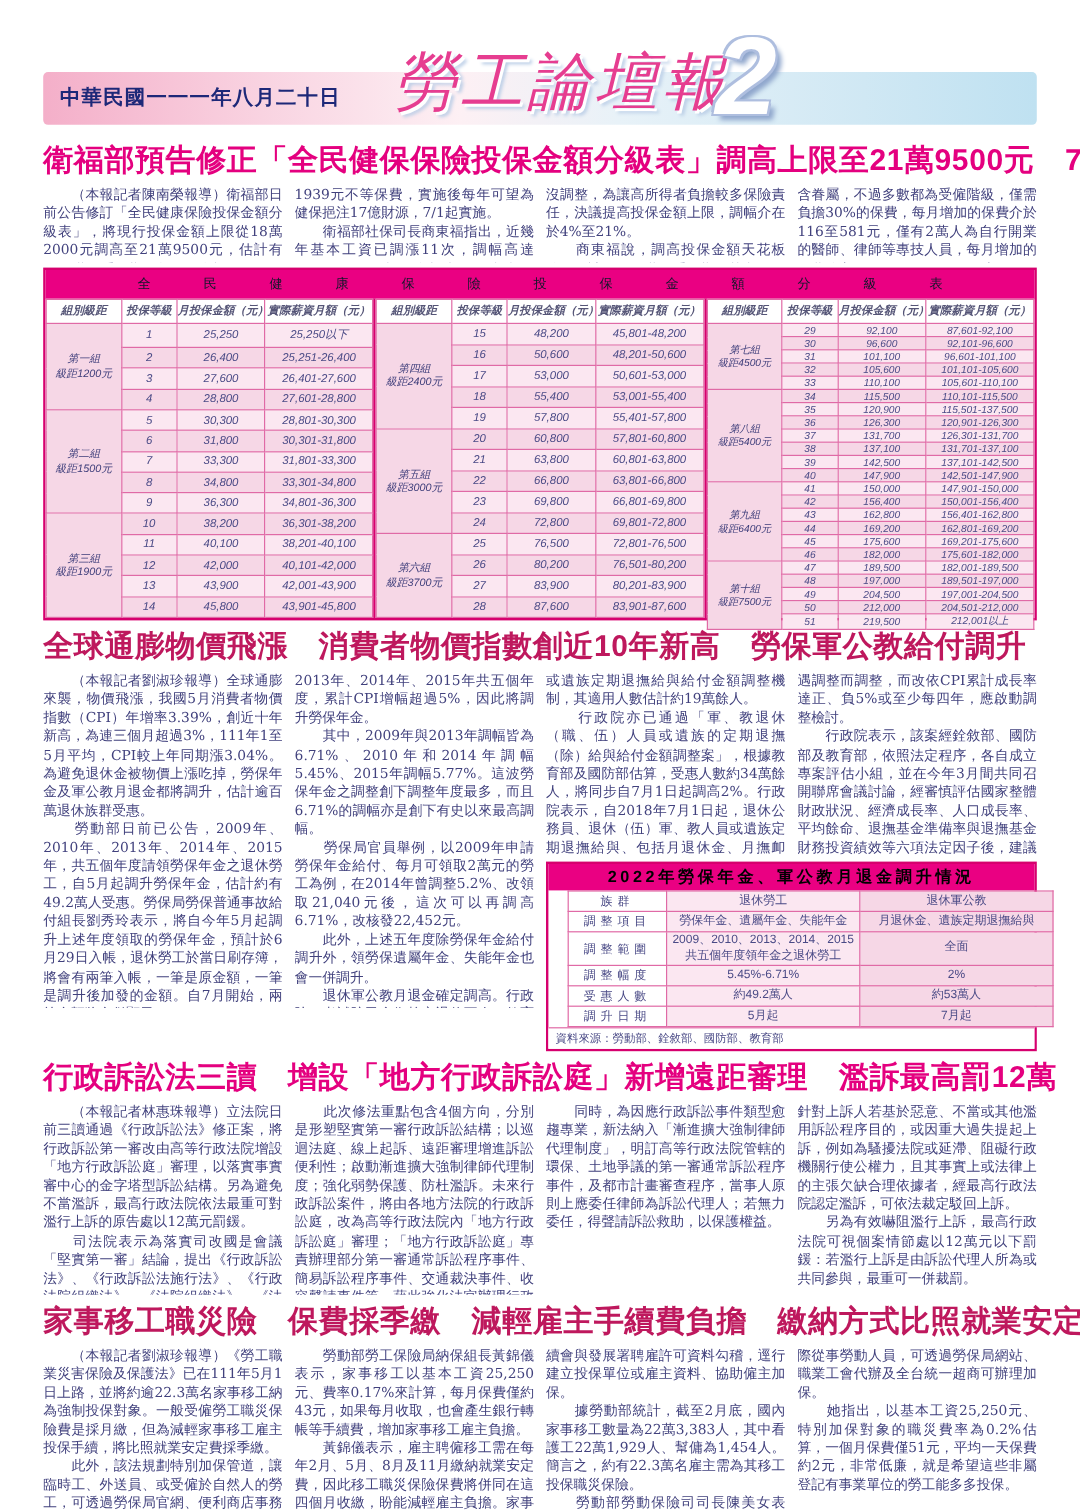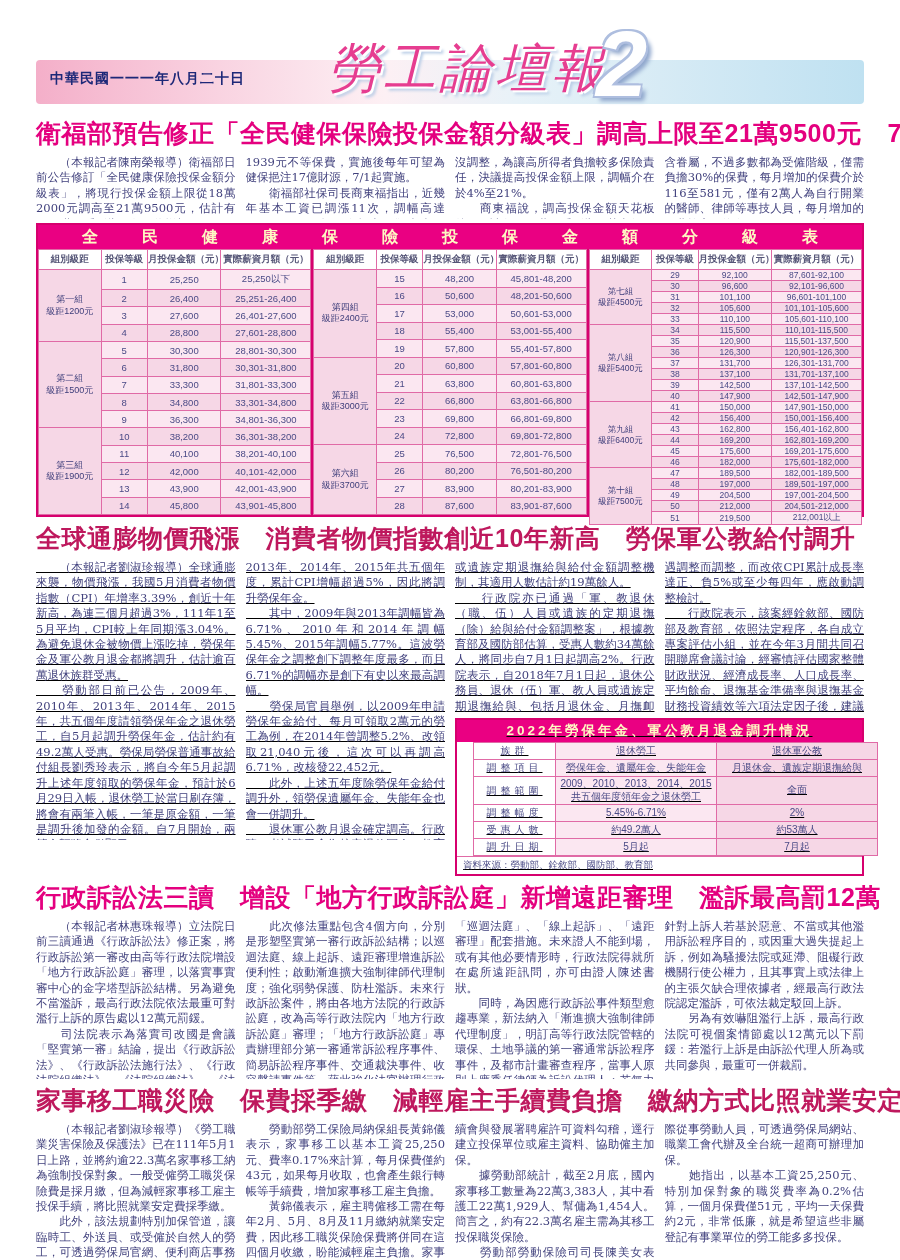--- a/index.html
+++ b/index.html
@@ -5,21 +5,21 @@
   * { margin:0; padding:0; box-sizing:border-box; }
   body { background:#ffffff; font-family:"DejaVu Serif", serif; }
   .page { width:900px; height:1260px; margin:0 auto; background:#ffffff; padding:26px 36px 0 36px; overflow:hidden; position:relative; }
 
   
   .header { position:relative; height:86px; margin-bottom:4px; }
   .hbar { position:absolute; left:0; right:0; top:34px; height:44px;
           background:linear-gradient(90deg,#f4afc9 0%,#f9d3e1 22%,#fdf0f4 42%,#e8f2f8 58%,#bfe1f1 100%);
           border-radius:4px; }
   .date { position:absolute; left:14px; top:44px; font-family:"Liberation Sans",sans-serif;
-          font-weight:bold; font-size:14px; color:#1d2878; letter-spacing:1px; }
+          font-weight:bold; font-size:17px; color:#1d2878; letter-spacing:1px; }
   .masthead { position:absolute; left:292px; top:8px; font-family:"DejaVu Serif",serif;
           font-weight:normal; font-style:italic; font-size:52px; color:#e63d90; letter-spacing:4px;
           text-shadow:2px 2px 0 #ffffff, 4px 4px 3px #b9cde6; }
   .pagenum { position:absolute; left:560px; top:-14px; font-family:"Liberation Sans",sans-serif;
           font-weight:bold; font-style:italic; font-size:92px; color:#ffffff;
           text-shadow:-2px -2px 0 #aebedf,2px -2px 0 #aebedf,-2px 2px 0 #aebedf,2px 2px 0 #aebedf,5px 5px 4px #8fa6cc; }
 
   
   .hl { font-family:"Liberation Sans",sans-serif; font-weight:bold; font-size:25px;
         letter-spacing:0.5px; white-space:nowrap; margin:5px 0 5px 0; }
@@ -32,47 +32,47 @@
          color:#41417d; overflow:hidden; }
   .col p { margin:0; }
   .h66 { height:64px; }
   .h280 { height:280px; }
   .h152 { height:152px; }
   .h162 { height:160px; }
   .h150 { height:148px; }
 
   
   .htable { margin:4px 0 2px 0; border:2px solid #d6006e; }
-  .ht-title { background:#ea0082; color:#fef9c3; font-family:"Liberation Sans",sans-serif;
-              font-weight:bold; font-size:16px; height:24px; line-height:24px; text-align:center;
+  .ht-title { background:#ea0082; color:#0f172a; font-family:"Liberation Sans",sans-serif;
+              font-weight:normal; font-size:11px; height:24px; line-height:24px; text-align:center;
               letter-spacing:44px; text-indent:44px; white-space:nowrap; overflow:hidden; }
   .ht-panels { display:flex; height:266px; background:#d6006e; gap:2px; }
   .hpanel { flex:1 1 0; background:#ffffff; }
   table.ht { width:100%; height:100%; border-collapse:collapse; table-layout:fixed;
-             font-family:"Liberation Sans",sans-serif; }
+             font-family:"Liberation Sans",sans-serif;font-style:italic; }
   table.ht th, table.ht td { border:1px solid #e06aa6; color:#4a4a86; text-align:center;
              padding:0; overflow:hidden; white-space:nowrap; }
   table.ht thead th { background:#ffffff; font-size:9.5px; font-weight:bold; height:20px; color:#555577; }
   table.ht td { font-size:9.5px; background:#fbe7f1; }
   table.ht tr:nth-child(even) td { background:#f6d7e6; }
   table.ht td.grp { background:#f6d7e6; font-size:9px; line-height:1.25; color:#3d3d7a; }
   .hpanel.small td { font-size:8.5px; }
   .hpanel.small td.grp { font-size:8.5px;text-align:center; }
   table.ht col.c1 { width:23%; } table.ht col.c2 { width:17%; }
   table.ht col.c3 { width:27%; } table.ht col.c4 { width:33%; }
 
   
-  .art2 { display:flex; gap:10px; margin-bottom:2px;text-decoration:underline; }
+  .art2 { display:flex; gap:10px; margin-bottom:2px; }
   .art2 .left { display:flex; gap:10px; flex:2 1 0; }
   .art2 .right { flex:2 1 0; display:flex; flex-direction:column; }
   .art2 .right .topcols { display:flex; gap:10px; }
 
   
   .ptable { border:2px solid #d6006e; margin-top:6px; background:#ffffff; }
-  .pt-title { background:#ea0082; color:#fef9c3; font-family:"Liberation Sans",sans-serif;
+  .pt-title { background:#ea0082; color:#000000; font-family:"Liberation Sans",sans-serif;
               font-weight:bold; font-size:13.5px; height:22px; line-height:22px; text-align:center;
               letter-spacing:3px; white-space:nowrap; overflow:hidden; }
   table.pt { width:100%; border-collapse:collapse; table-layout:fixed; font-family:"Liberation Sans",sans-serif;margin-left:16px; }
   table.pt th, table.pt td { border:1px solid #e06aa6; font-size:10px; color:#4a4a86;
               text-align:center; padding:1px 2px; }
   table.pt th { background:#ffffff; font-weight:normal; letter-spacing:4px; width:82px; }
   table.pt td { background:#fbe7f1; line-height:1.25; }
   table.pt td.civ { background:#f6d7e6; }
   .pt-source { font-family:"Liberation Sans",sans-serif; font-size:9.5px; color:#4a4a86;
                padding:2px 6px; background:#ffffff; border-top:1px solid #e06aa6; }
@@ -538,21 +538,20 @@
   <div class="hl magenta">行政訴訟法三讀　增設「地方行政訴訟庭」新增遠距審理　濫訴最高罰12萬</div>
   <div class="cols h162">
     <div class="col">
         <p>　　（本報記者林惠珠報導）立法院日前三讀通過《行政訴訟法》修正案，將行政訴訟第一審改由高等行政法院增設「地方行政訴訟庭」審理，以落實事實審中心的金字塔型訴訟結構。另為避免不當濫訴，最高行政法院依法最重可對濫行上訴的原告處以12萬元罰鍰。</p>
         <p>　　司法院表示為落實司改國是會議「堅實第一審」結論，提出《行政訴訟法》、《行政訴訟法施行法》、《行政法院組織法》、《法院組織法》、《法官法》修正草案，送立院審議完成三讀。</p>
       </div>
     <div class="col">
         <p>　　此次修法重點包含4個方向，分別是形塑堅實第一審行政訴訟結構；以巡迴法庭、線上起訴、遠距審理增進訴訟便利性；啟動漸進擴大強制律師代理制度；強化弱勢保護、防杜濫訴。未來行政訴訟案件，將由各地方法院的行政訴訟庭，改為高等行政法院內「地方行政訴訟庭」審理；「地方行政訴訟庭」專責辦理部分第一審通常訴訟程序事件、簡易訴訟程序事件、交通裁決事件、收容聲請事件等，藉此強化法官辦理行政訴訟事件的專業性。</p>
       </div>
     <div class="col">
-        <p>「巡迴法庭」、「線上起訴」、「遠距審理」配套措施。未來證人不能到場，或有其他必要情形時，行政法院得就所在處所遠距訊問，亦可由證人陳述書狀。</p>
         <p>　　同時，為因應行政訴訟事件類型愈趨專業，新法納入「漸進擴大強制律師代理制度」，明訂高等行政法院管轄的環保、土地爭議的第一審通常訴訟程序事件，及都市計畫審查程序，當事人原則上應委任律師為訴訟代理人；若無力委任，得聲請訴訟救助，以保護權益。</p>
       </div>
     <div class="col">
         <p>針對上訴人若基於惡意、不當或其他濫用訴訟程序目的，或因重大過失提起上訴，例如為騷擾法院或延滯、阻礙行政機關行使公權力，且其事實上或法律上的主張欠缺合理依據者，經最高行政法院認定濫訴，可依法裁定駁回上訴。</p>
         <p>　　另為有效嚇阻濫行上訴，最高行政法院可視個案情節處以12萬元以下罰鍰：若濫行上訴是由訴訟代理人所為或共同參與，最重可一併裁罰。</p>
       </div>
   </div>
 
   <div class="hl navy">家事移工職災險　保費採季繳　減輕雇主手續費負擔　繳納方式比照就業安定費</div>
   <div class="cols h150">

